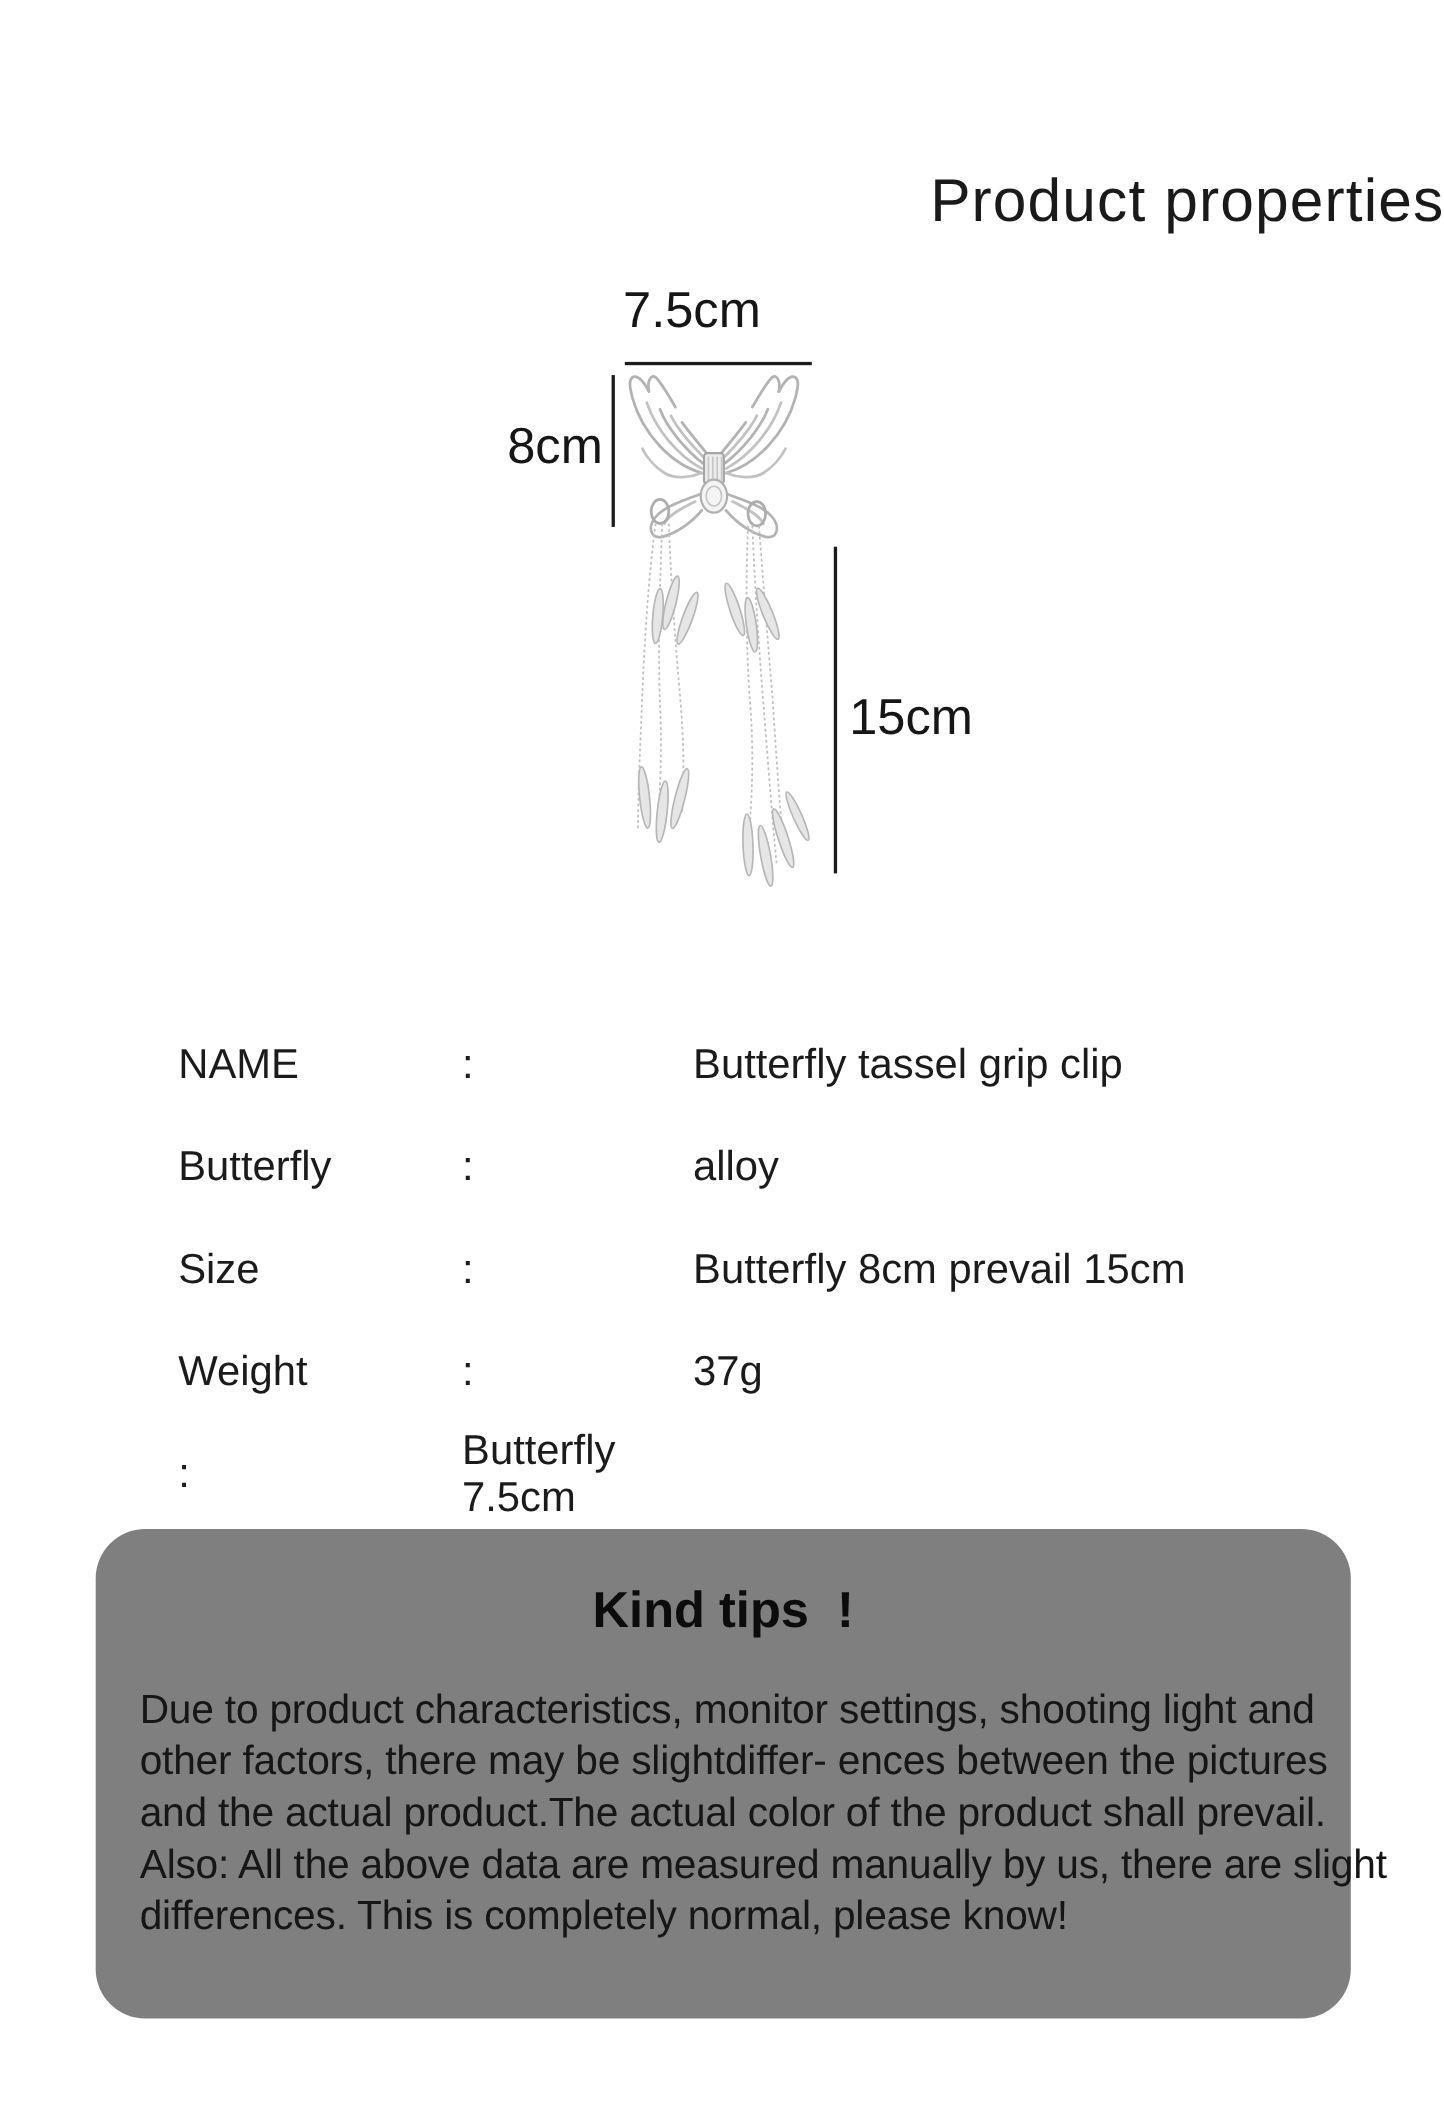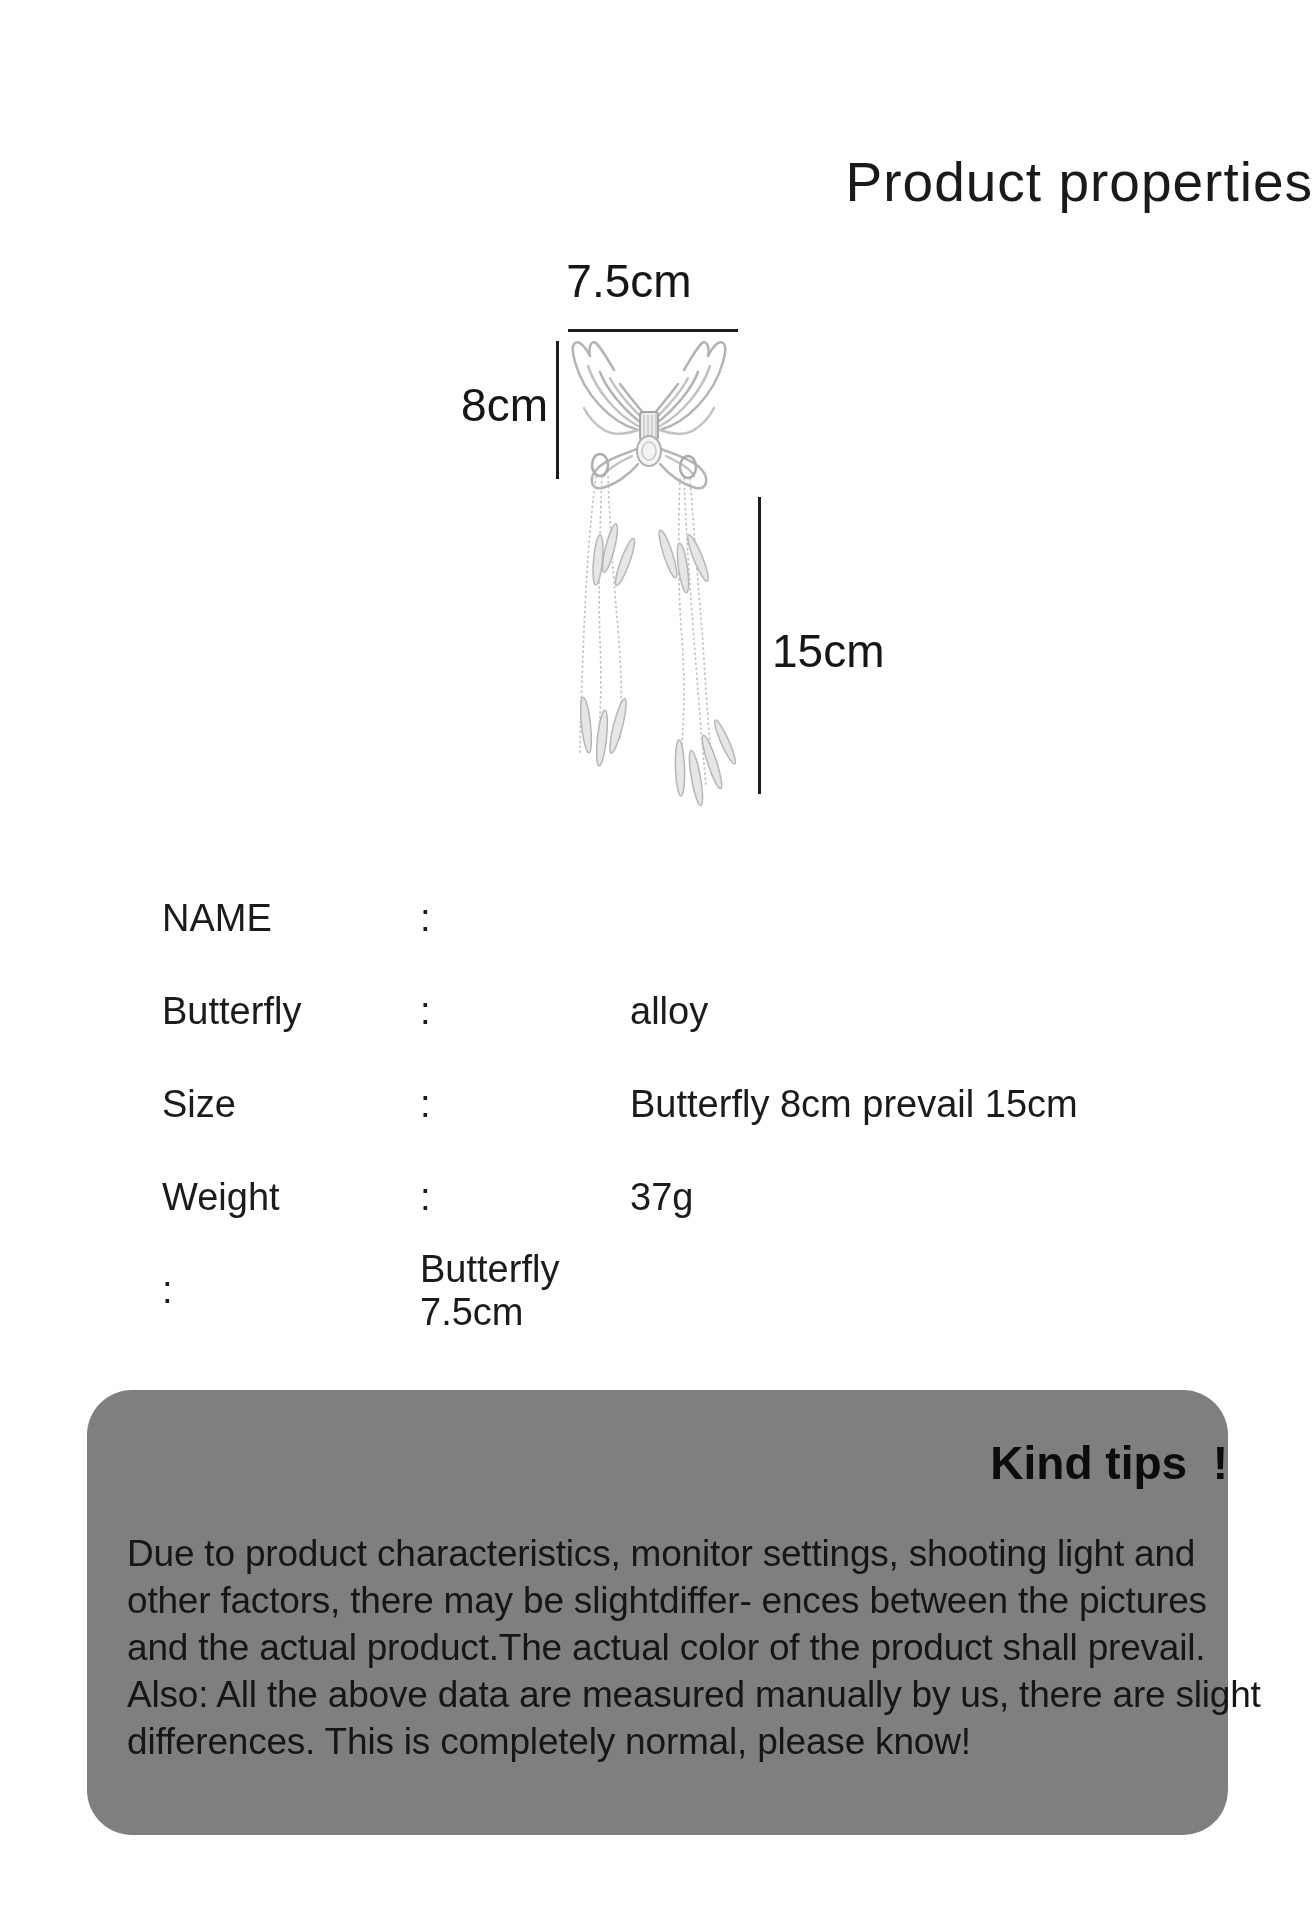--- a/index.html
+++ b/index.html
@@ -15,33 +15,33 @@
   .dim-label{font-size:46px;font-weight:400;color:#161616;}
   .dim-top{left:524px;top:254px;width:210px;text-align:center;}
   .dim-left{left:408px;top:378px;width:140px;text-align:right;}
   .dim-right{left:772px;top:624px;}
   .dim-line{background:#1c1c1c;}
   .dim-line-top{left:568px;top:329px;width:170px;height:3px;}
   .dim-line-v8{left:556px;top:341px;width:3px;height:138px;}
   .dim-line-v15{left:758px;top:497px;width:3px;height:297px;}
   .figure-svg{left:540px;top:330px;}
   .props{
-    left:162px;top:872px;width:1050px;
+    left:162px;top:922px;width:1050px;
   }
   .prop-row{
     display:grid;grid-template-columns:258px 210px auto;
     height:93px;align-items:center;font-size:38px;color:#1b1b1b;
   }
   .prop-sep{text-align:left;}
   .tips-box{
     left:87px;top:1390px;width:1141px;height:445px;
     background:#7f7f7f;border-radius:45px;
   }
   .tips-title{
-    margin-top:46px;text-align:right;font-size:46px;font-weight:bold;
+    margin-top:46px;text-align:center;font-size:46px;font-weight:bold;
     color:#0c0c0c;white-space:pre;
   }
   .tips-body{
     margin:40px 40px 0 40px;font-size:37px;line-height:47px;
     letter-spacing:-0.2px;color:#161616;
   }
   .tips-line{white-space:nowrap;}
 </style>
 </head>
 <body>
@@ -114,20 +114,21 @@
     <ellipse cx="156" cy="448" rx="4.5" ry="28" transform="rotate(-10 156 448)"></ellipse>
     <ellipse cx="172" cy="432" rx="4.5" ry="28" transform="rotate(-18 172 432)"></ellipse>
     <ellipse cx="185" cy="412" rx="4" ry="24" transform="rotate(-24 185 412)"></ellipse>
   </g>
 </svg>
 
 <div class="abs props">
   <div class="prop-row">
     <span>NAME</span>
     <span class="prop-sep">:</span>
+    <span>Butterfly tassel grip clip</span>
   </div>
   <div class="prop-row">
     <span>Butterfly</span>
     <span class="prop-sep">:</span>
     <span>alloy</span>
   </div>
   <div class="prop-row">
     <span>Size</span>
     <span class="prop-sep">:</span>
     <span>Butterfly 8cm prevail 15cm</span>

